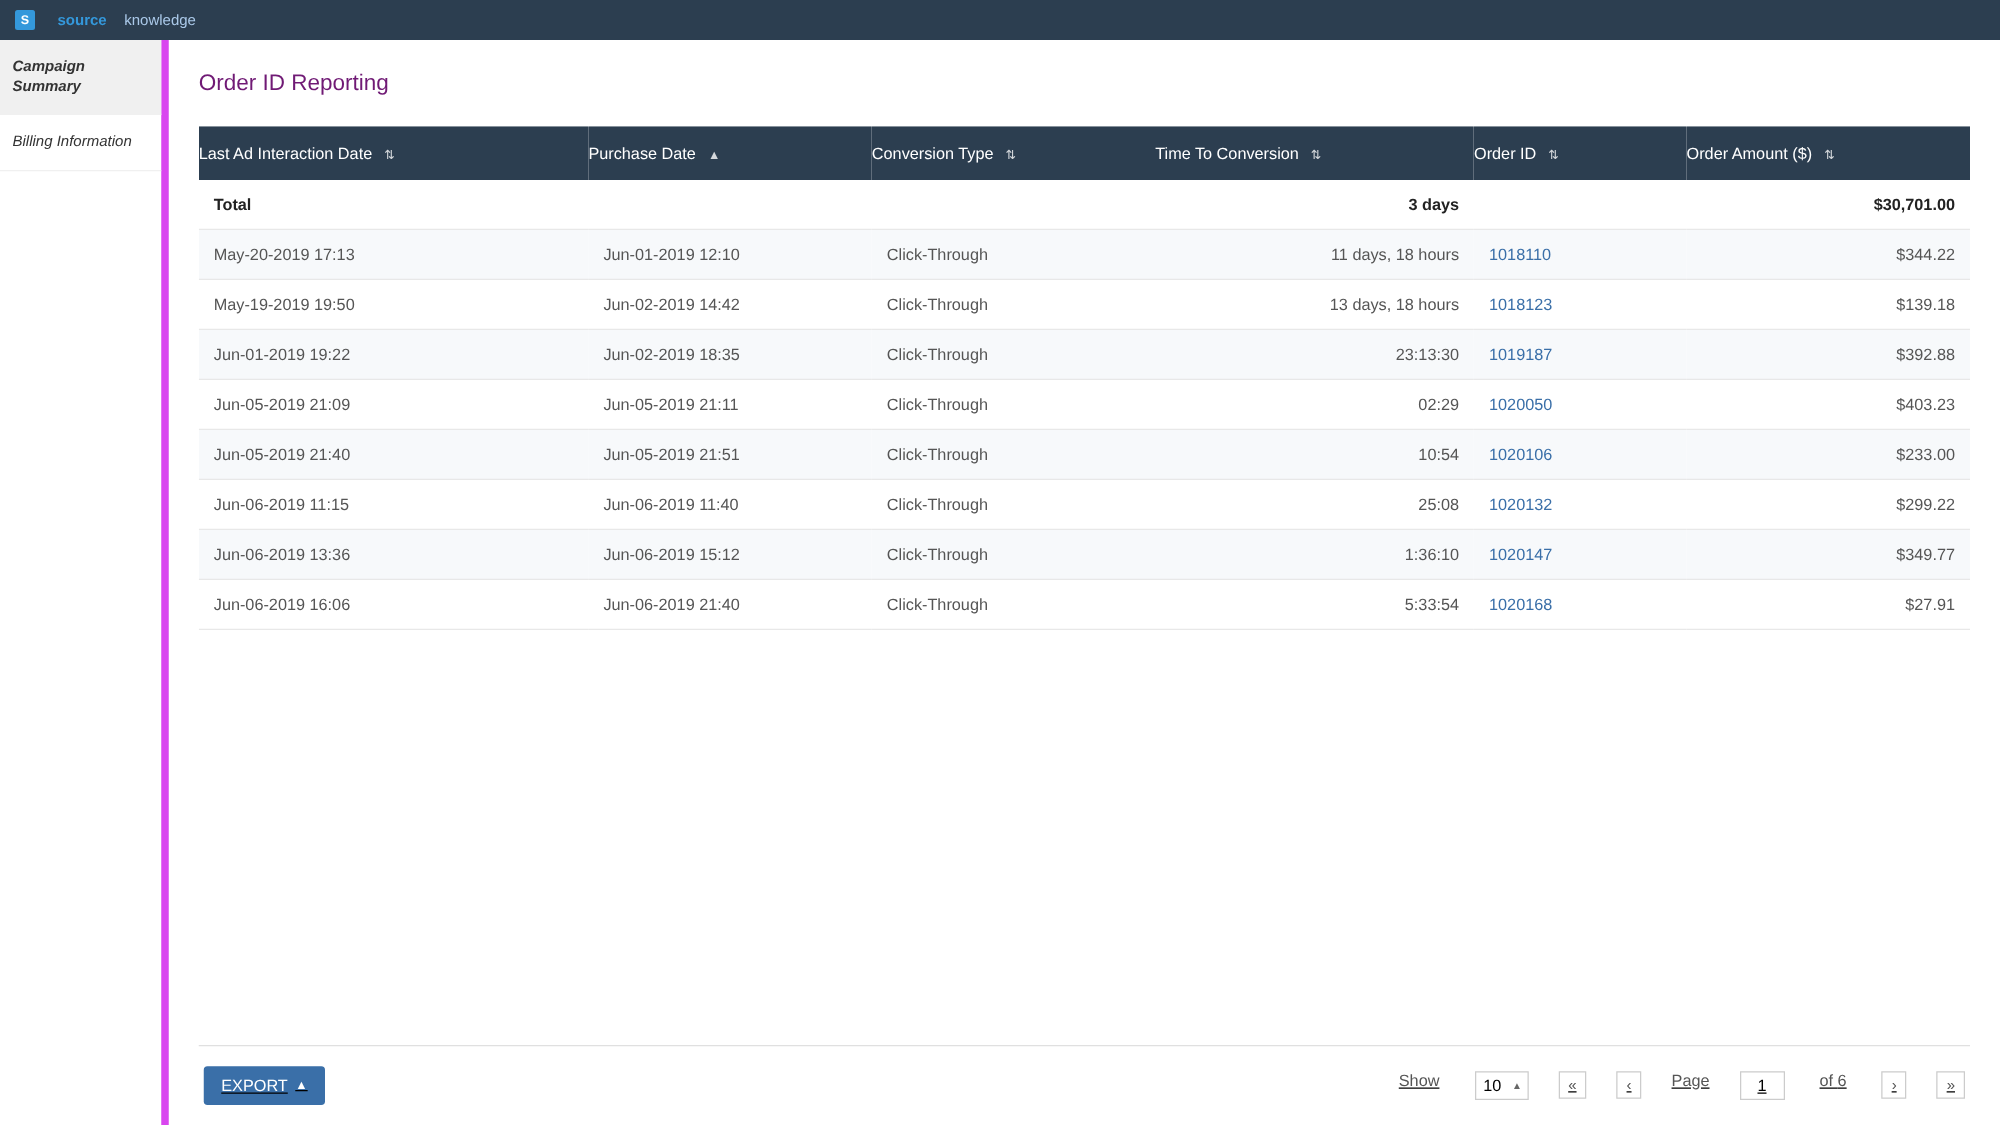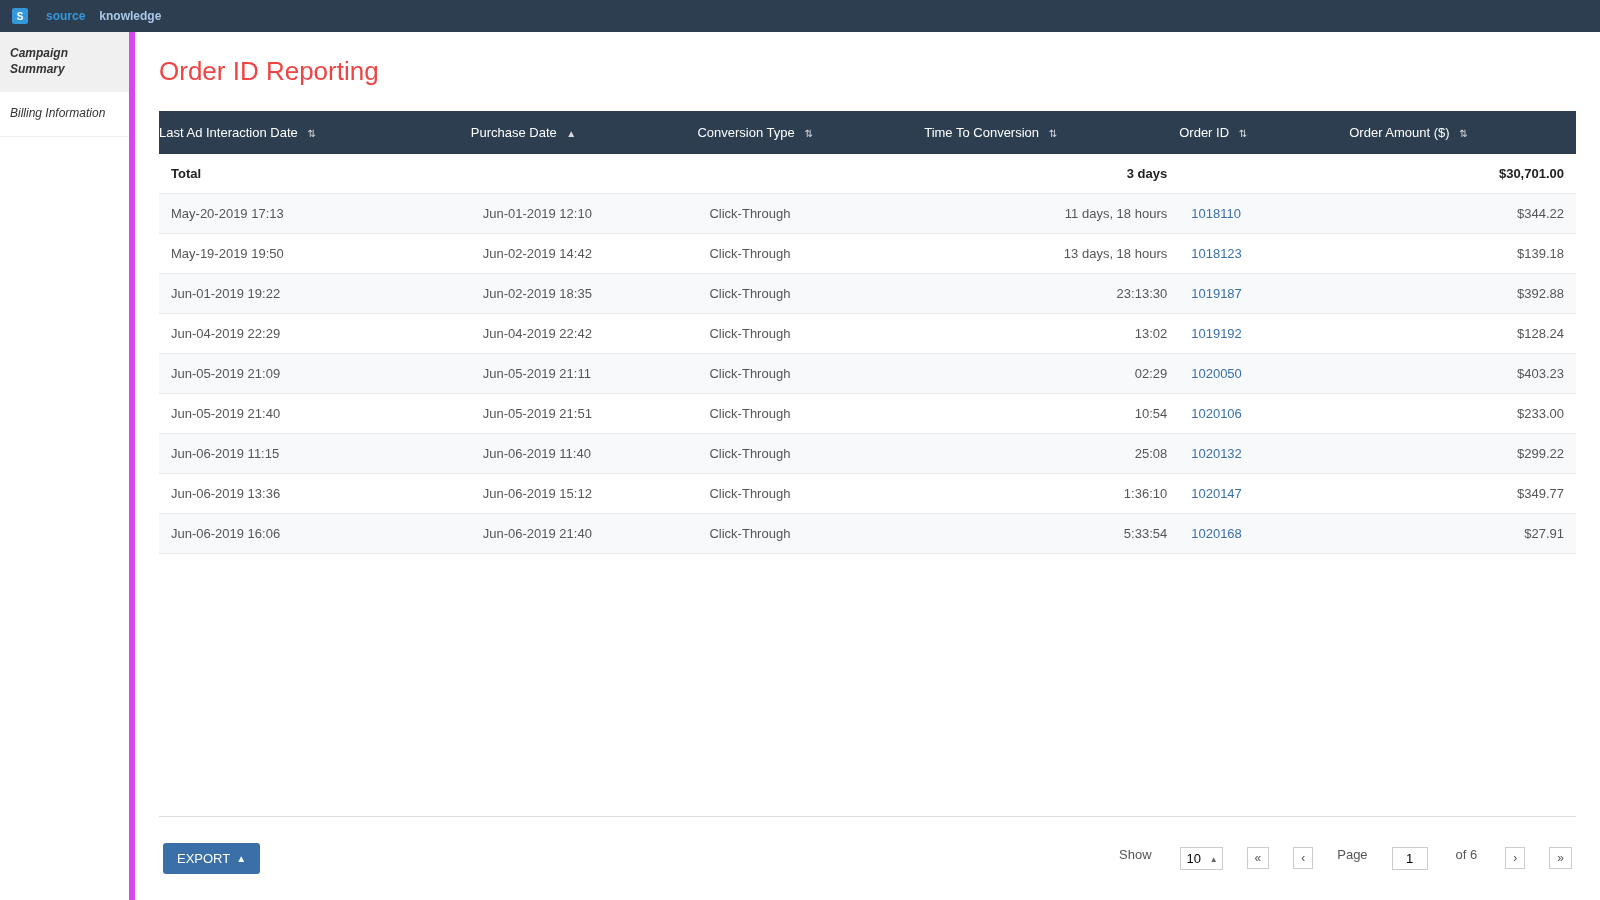--- a/index.html
+++ b/index.html
@@ -65,23 +65,23 @@
     
     .content {
       flex: 1;
       padding: 24px 24px 0 24px;
       overflow: auto;
       display: flex;
       flex-direction: column;
     }
 
     .page-title {
-      font-size: 26px;
+      font-size: 18px;
       font-weight: 400;
-      color: #ef4444;
+      color: #701a75;
       margin-bottom: 24px;
     }
 
     
     .table-container {
       flex: 1;
       overflow: auto;
     }
     table {
       width: 100%;
@@ -135,23 +135,24 @@
       font-weight: bold;
     }
     td.right-align { text-align: right; }
     th.right-align { text-align: left; }
 
     
     .bottom-bar {
       display: flex;
       align-items: center;
       justify-content: space-between;
-      padding: 26px 4px;
+      padding: 16px 4px;
       border-top: 1px solid #e0e0e0;
       margin-top: 8px;
+      text-decoration: underline;
     }
     .export-btn {
       background: #3a6fa8;
       color: white;
       border: none;
       padding: 8px 14px;
       font-size: 13px;
       cursor: pointer;
       border-radius: 3px;
       display: flex;
@@ -207,21 +208,21 @@
     }
     .of-pages { margin: 0 4px; }
   </style>
 </head>
 <body>
 
 <div class="top-bar">
   <div class="logo">
     <div class="logo-icon">S</div>
     <span class="logo-text">
-      <span>source</span><span style="color: rgb(170, 200, 232); font-weight: bold;">knowledge</span>
+      <span>source</span><span style="color: rgb(170, 200, 232); font-weight: normal;">knowledge</span>
     </span>
   </div>
 </div>
 
 <div class="main-layout">
 
   <div class="sidebar">
     <div class="sidebar-item active">
       <span>Campaign Summary</span>
     </div>
@@ -290,28 +291,20 @@
       <td style="color:#3a6fa8;">1018123</td>
       <td class="right-align">$139.18</td>
     </tr>
             <tr>
       <td>Jun-01-2019 19:22</td>
       <td>Jun-02-2019 18:35</td>
       <td>Click-Through</td>
       <td class="right-align">23:13:30</td>
       <td style="color:#3a6fa8;">1019187</td>
       <td class="right-align">$392.88</td>
-    </tr>
-            <tr>
-      <td>Jun-04-2019 22:29</td>
-      <td>Jun-04-2019 22:42</td>
-      <td>Click-Through</td>
-      <td class="right-align">13:02</td>
-      <td style="color:#3a6fa8;">1019192</td>
-      <td class="right-align">$128.24</td>
     </tr>
             <tr>
       <td>Jun-05-2019 21:09</td>
       <td>Jun-05-2019 21:11</td>
       <td>Click-Through</td>
       <td class="right-align">02:29</td>
       <td style="color:#3a6fa8;">1020050</td>
       <td class="right-align">$403.23</td>
     </tr>
             <tr>

